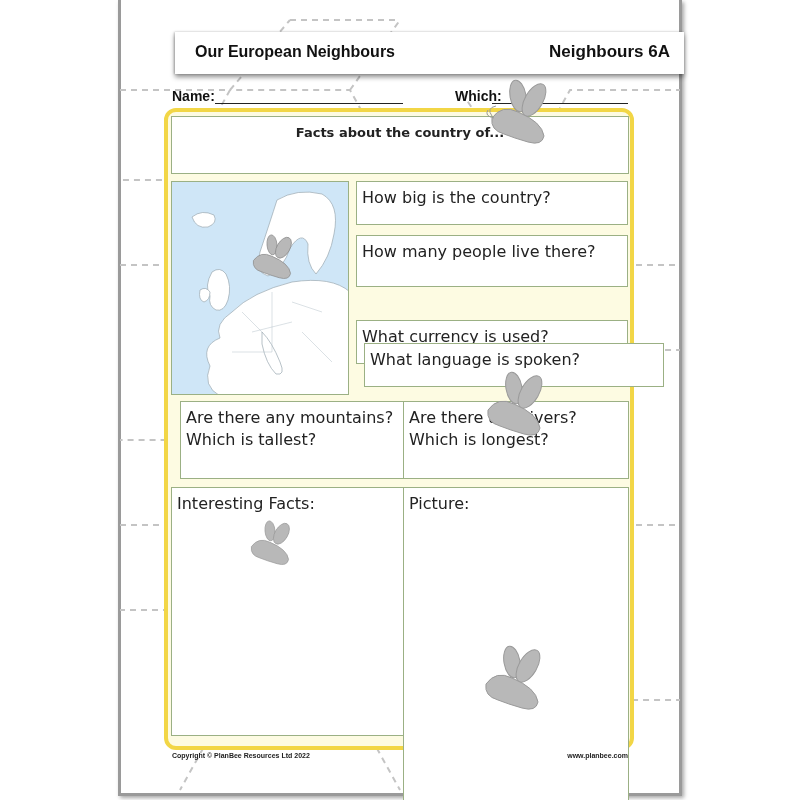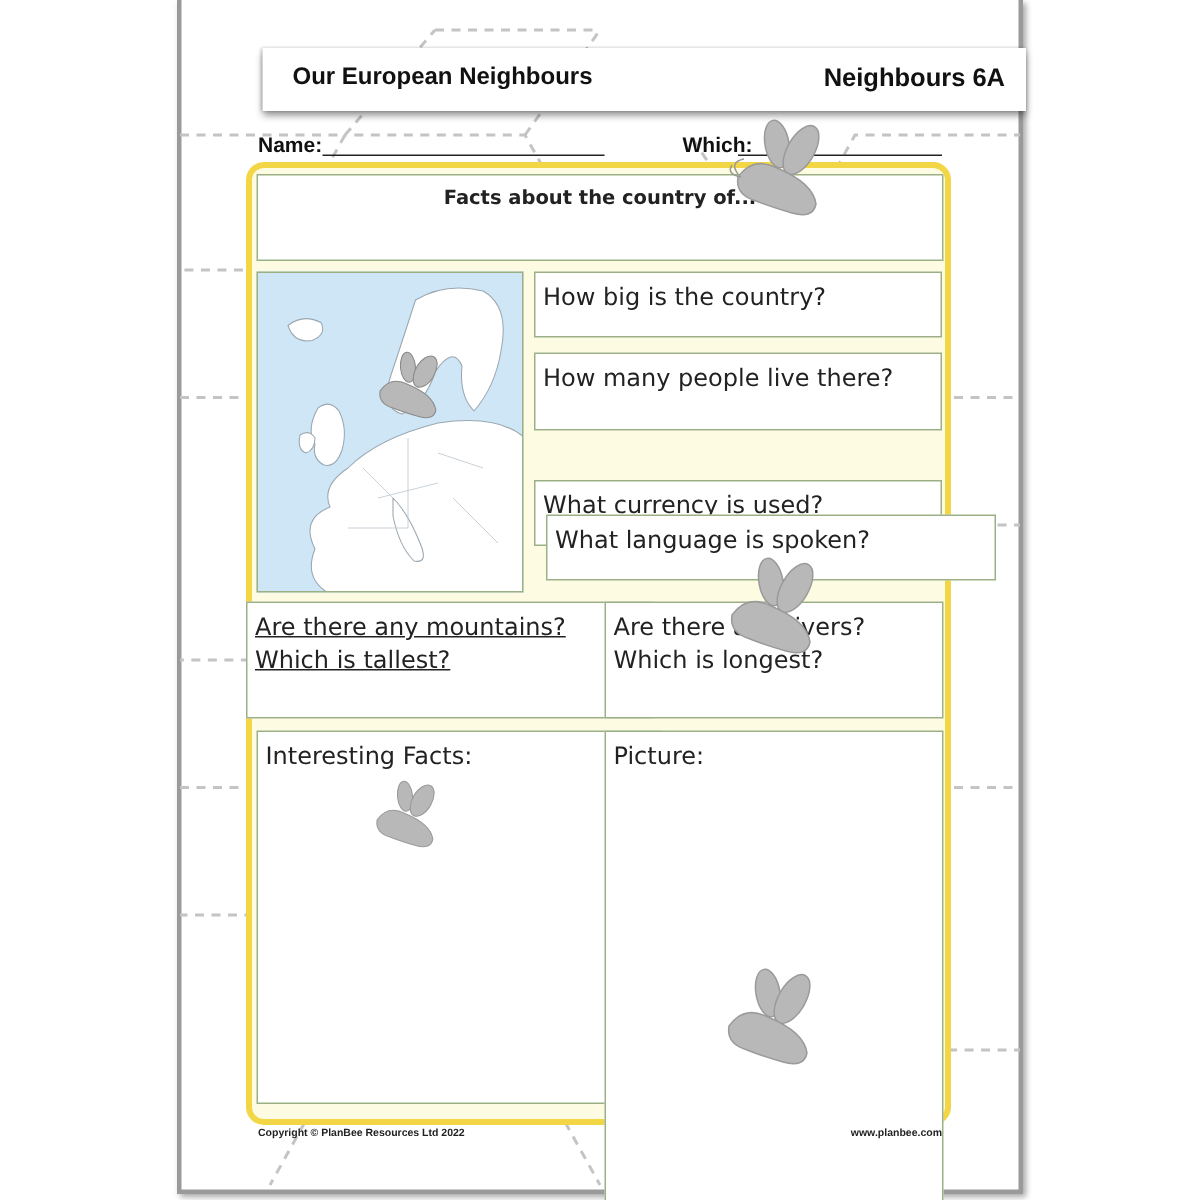--- a/index.html
+++ b/index.html
@@ -77,21 +77,21 @@
 <div class="box" style="left:356px; top:235px; width:272px; height:52px;">
   <span>How many people live there?</span>
 </div>
 <div class="box" style="left:356px; top:289px; width:272px; height:44px;margin-top:31px;">
   <span>What currency is used?</span>
 </div>
 <div class="box" style="left:344px; top:343px; width:300px; height:44px;margin-left:20px;">
   <span>What language is spoken?</span>
 </div>
 
-<div class="box" style="left:164px; top:401px; width:270px; height:78px;text-decoration:underline;">
+<div class="box" style="left:180px; top:401px; width:270px; height:78px;">
   <span>Are there any mountains? Which is tallest?</span>
 </div>
 <div class="box" style="left:403px; top:401px; width:226px; height:78px;">
   <span>Are there any rivers? Which is longest?</span>
 </div>
 
 <div class="box" style="left:171px; top:487px; width:270px; height:249px;">
   <span>Interesting Facts:</span>
 </div>
 <div class="box" style="left:403px; top:487px; width:226px; height:320px;">

